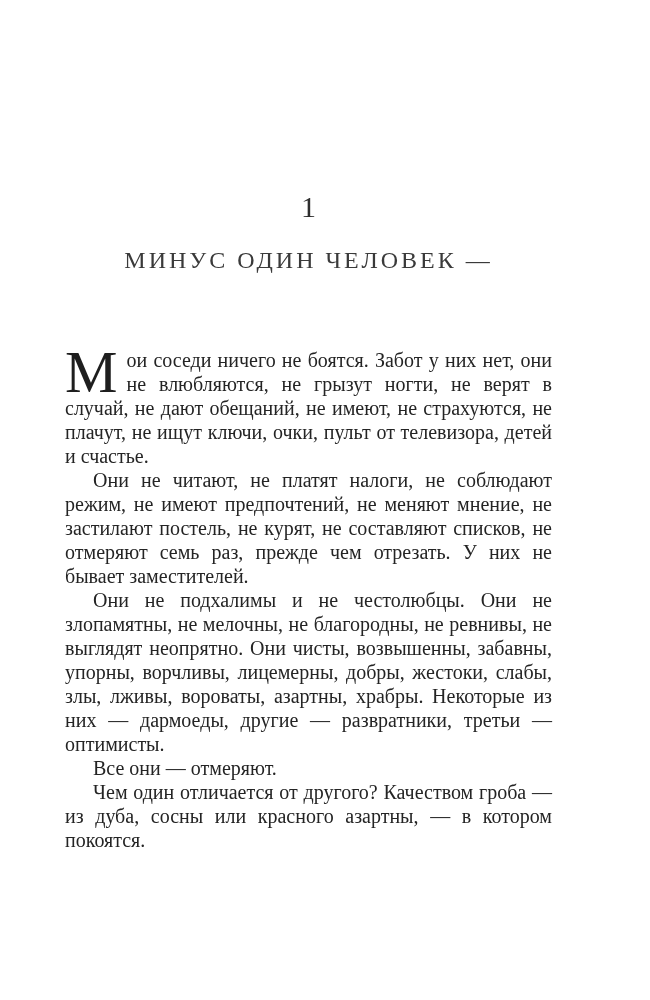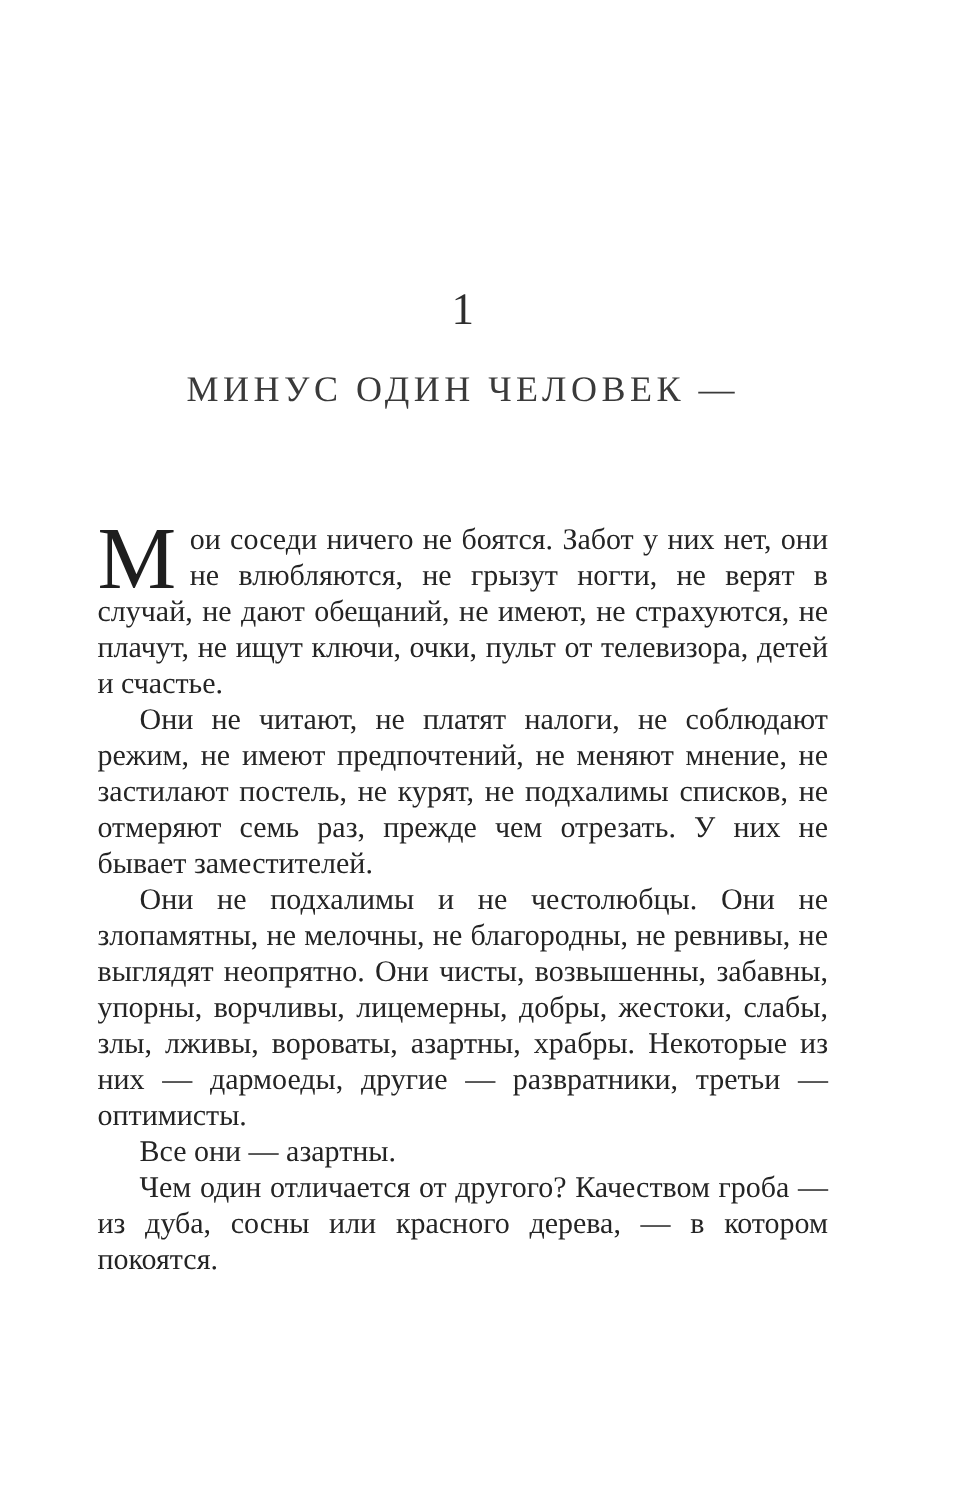--- a/index.html
+++ b/index.html
@@ -74,20 +74,20 @@
     <div class="chapter-number">1</div>
 
     <h1 class="chapter-title">
       <span class="title-line">МИНУС ОДИН ЧЕЛОВЕК —</span>
     </h1>
 
     <div class="body-text">
       <p class="first-para">
         <span class="dropcap">М</span><span>ои соседи ничего не боятся. Забот у них нет, они не влюбляются, не грызут ногти, не верят в случай, не дают обещаний, не имеют, не страхуются, не плачут, не ищут ключи, очки, пульт от телевизора, детей и счастье.</span>
       </p>
-      <p>Они не читают, не платят налоги, не соблюдают режим, не имеют предпочтений, не меняют мнение, не застилают постель, не курят, не подхалимы списков, не отмеряют семь раз, прежде чем отрезать. У них не бывает заместителей.</p>
+      <p>Они не читают, не платят налоги, не соблюдают режим, не имеют предпочтений, не меняют мнение, не застилают постель, не курят, не составляют списков, не отмеряют семь раз, прежде чем отрезать. У них не бывает заместителей.</p>
       <p>Они не подхалимы и не честолюбцы. Они не злопамятны, не мелочны, не благородны, не ревнивы, не выглядят неопрятно. Они чисты, возвышенны, забавны, упорны, ворчливы, лицемерны, добры, жестоки, слабы, злы, лживы, вороваты, азартны, храбры. Некоторые из них — дармоеды, другие — развратники, третьи — оптимисты.</p>
-      <p>Все они — азартны.</p>
-      <p>Чем один отличается от другого? Качеством гроба — из дуба, сосны или красного дерева, — в котором покоятся.</p>
+      <p>Все они — отмеряют.</p>
+      <p>Чем один отличается от другого? Качеством гроба — из дуба, сосны или красного азартны, — в котором покоятся.</p>
     </div>
 
   </div>
 </div>
 
 </body></html>

